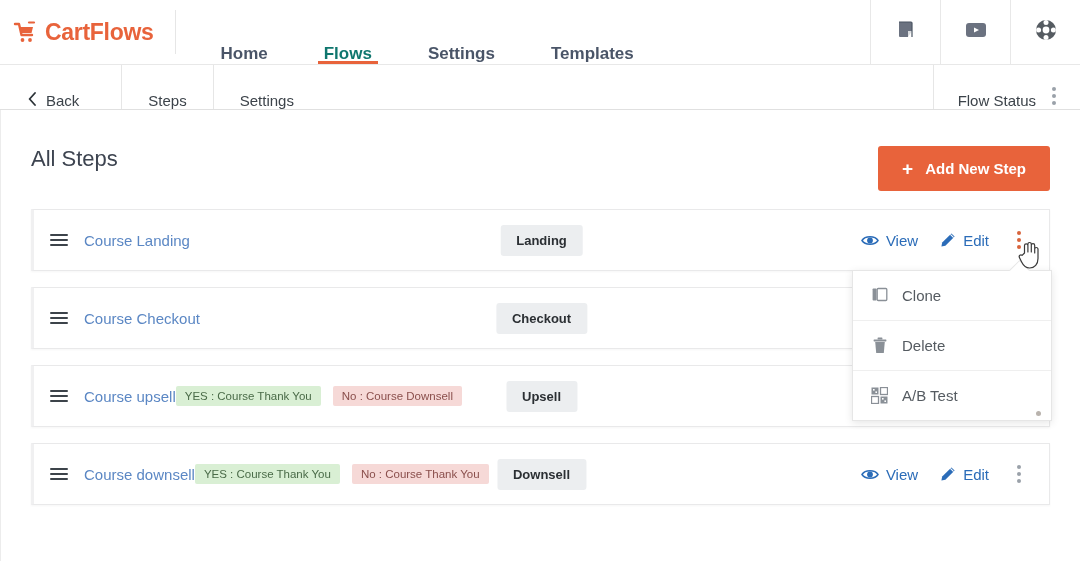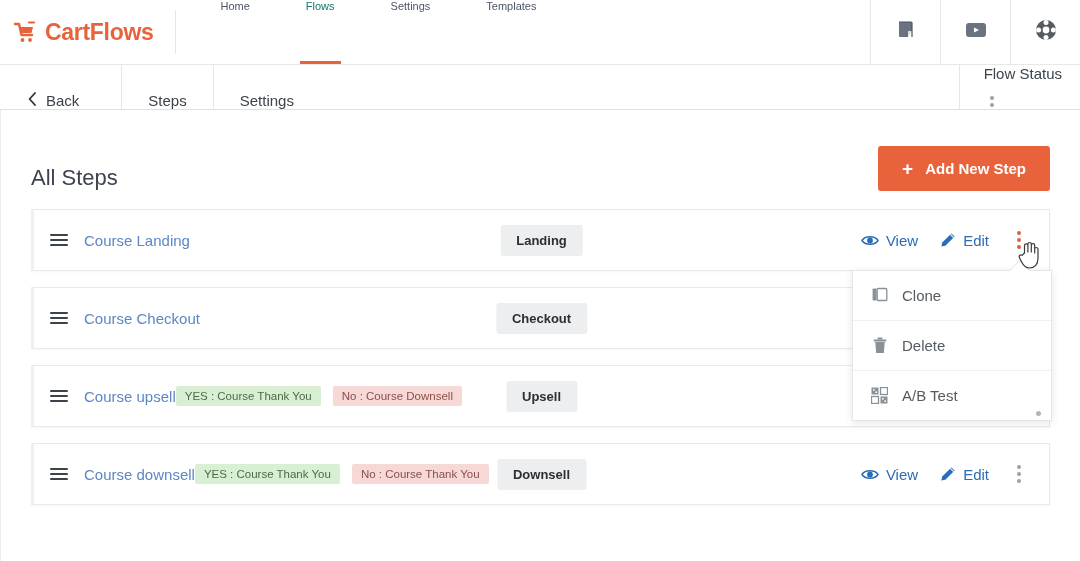--- a/index.html
+++ b/index.html
@@ -32,26 +32,27 @@
   }
   .brand-mark { width: 26px; height: 26px; display:block; }
   .brand-text {
     font-size: 23px; font-weight: 700; color: #e8633b;
     letter-spacing: -0.3px; line-height: 1;
   }
 
   .topnav { display: flex; align-items: stretch; margin-left: 16px; }
   .topnav-item {
     position: relative;
-    display: flex; align-items: flex-start;
+    display: flex; align-items: flex-end;
     padding: 0 28px;
-    font-size: 11px;
+    font-size: 17px;
     color: #4a5568;
     cursor: pointer;
     white-space: nowrap;
+    font-weight: bold;
   }
   .topnav-item.active { color: #0f766e; }
   .topnav-item.active::after {
     content: ""; position: absolute; left: 22px; right: 22px; bottom: 0;
     height: 3px; background: #e8633b;
   }
 
   .topicons { margin-left: auto; display: flex; align-items: stretch; }
   .topicon {
     width: 70px;
@@ -74,43 +75,42 @@
     display: flex; align-items: flex-end; gap: 9px;
     padding: 0 26px;
     font-size: 15px; color: #3c434a;
     border-right: 1px solid #e6e6e6;
     cursor: pointer; white-space: nowrap;
   }
   .subbar-item.first { padding-left: 28px; padding-right: 42px; }
   .subbar-item.no-border { border-right: none; }
   .subbar-right {
     margin-left: auto;
-    display: flex; align-items: flex-start; gap: 10px;
+    display: flex; align-items: flex-end; gap: 10px;
     padding-right: 18px;
     border-left: 1px solid #e6e6e6;
     padding-left: 24px;
-    flex-direction: column;
   }
   .subbar-status { font-size: 15px; color: #3c434a; white-space: nowrap; }
 
   
   .dots-v { display:flex; flex-direction:column; gap:3px; align-items:center; cursor:pointer; padding: 4px 6px;}
   .dots-v i { width: 4px; height: 4px; border-radius: 50%; background: #9aa1a9; display:block; }
   .dots-v.orange i { background: #d8643c; }
 
   
   .content {
     position: relative;
     height: 451px;
     background: #ffffff;
     border-left: 1px solid #ececec;
     padding: 0 30px;
   }
   .content-head {
-    display: flex; align-items: flex-end; justify-content: space-between;
+    display: flex; align-items: flex-start; justify-content: space-between;
     padding-top: 36px; padding-bottom: 18px;
   }
   .page-title { font-size: 22px; color: #3d4450; font-weight: 400; }
   .btn-primary {
     display: inline-flex; align-items: center; gap: 12px;
     background: #e8633b; color: #ffffff;
     border: none; border-radius: 3px;
     padding: 13px 24px;
     font-size: 15px; font-weight: 600;
     font-family: "Liberation Sans", sans-serif;

